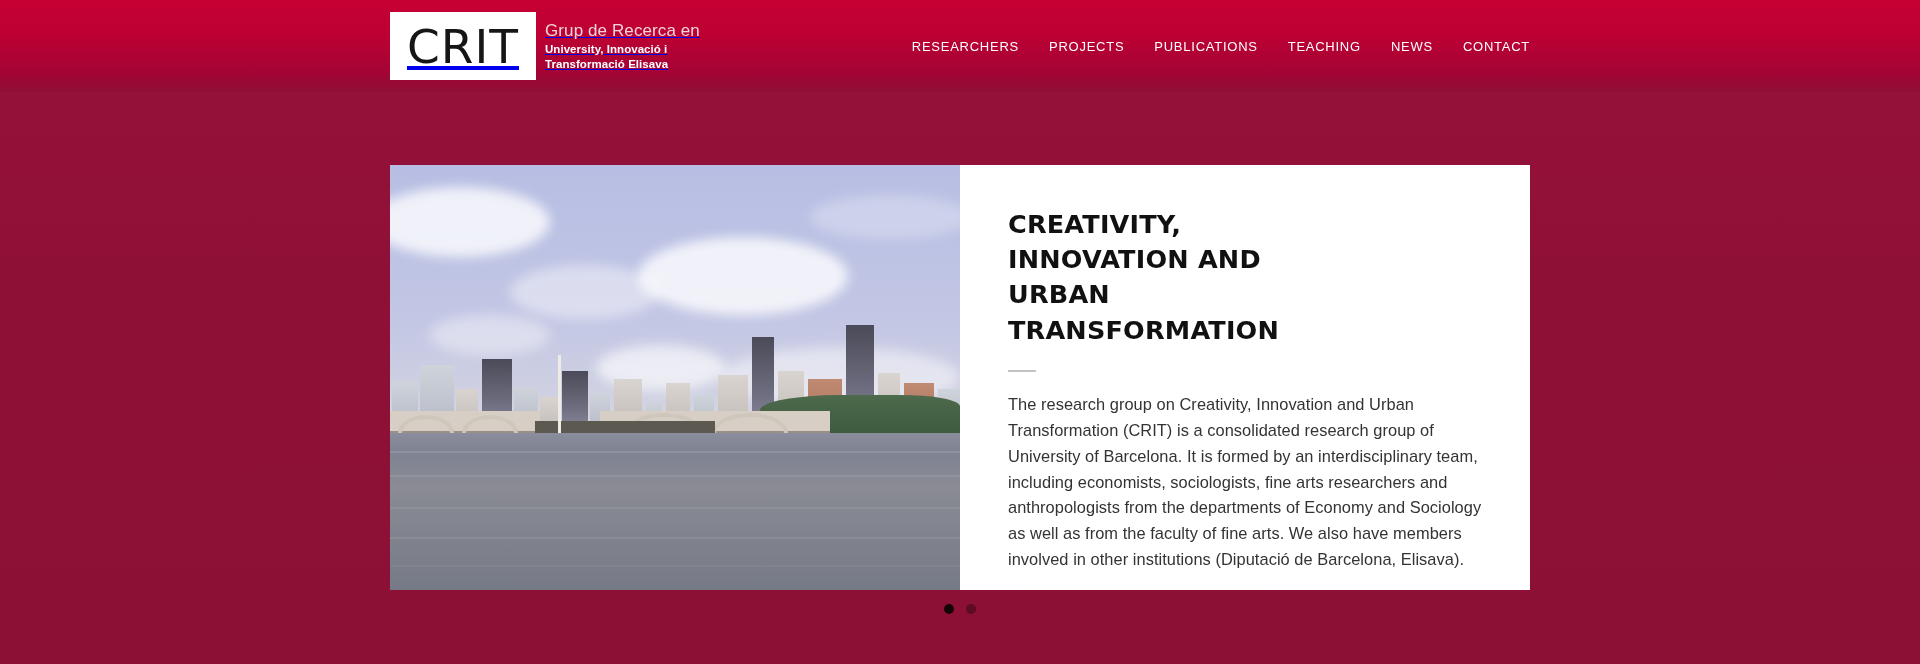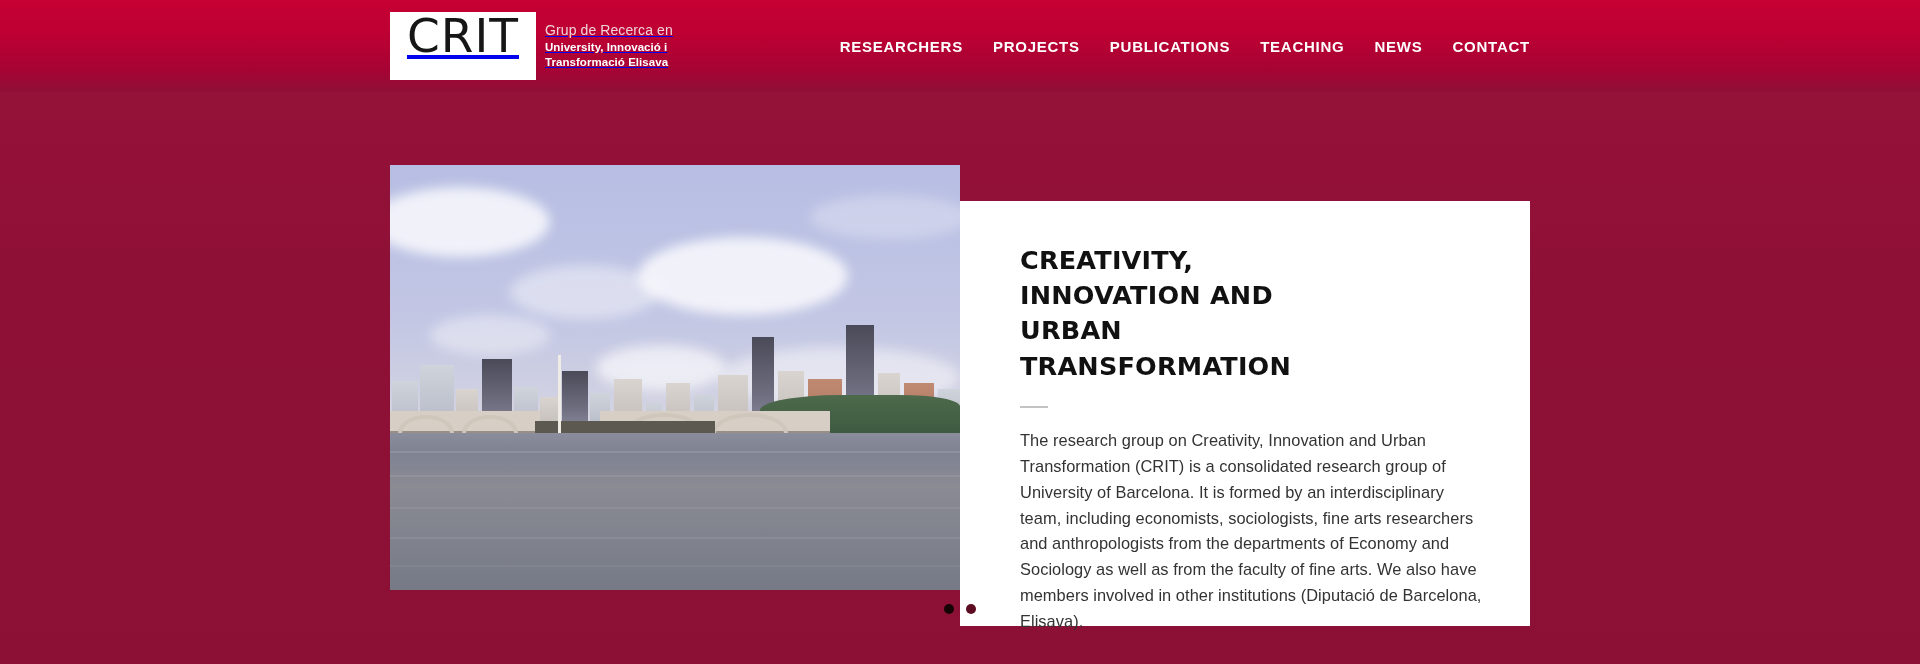--- a/index.html
+++ b/index.html
@@ -33,41 +33,42 @@
     display: flex;
     align-items: center;
     margin-left: 390px;
   }
 
   .logo-box {
     width: 146px;
     height: 68px;
     background: #ffffff;
     display: flex;
+    align-items: center;
     justify-content: center;
     flex: none;
   }
 
   .logo-word {
     font-family: "DejaVu Sans", sans-serif;
     font-size: 47px;
     font-weight: 400;
     letter-spacing: 1px;
     color: #161616;
     line-height: 1;
   }
 
   .brand-text {
     margin-left: 9px;
     color: #ffffff;
     line-height: 1.28;
   }
 
   .brand-pre {
-    font-size: 14px;
+    font-size: 17px;
     font-weight: 400;
     color: #f0d4dd;
     letter-spacing: 0.1px;
     display: block;
   }
 
   .brand-main {
     font-size: 11.5px;
     font-weight: 700;
     color: #ffffff;
@@ -80,22 +81,22 @@
     margin-left: auto;
     margin-right: 390px;
     display: flex;
     align-items: center;
     gap: 0;
   }
 
   .nav-link {
     color: #ffffff;
     text-decoration: none;
-    font-size: 15px;
-    font-weight: 700;
+    font-size: 13px;
+    font-weight: 400;
     letter-spacing: 0.75px;
     padding: 0 15px;
     text-transform: uppercase;
     white-space: nowrap;
     cursor: pointer;
   }
   .nav-link:last-child { padding-right: 0; }
 
   
   .hero {
@@ -209,22 +210,21 @@
     width: 3px;
     height: 78px;
     background: #efece6;
   }
 
   .hero-panel {
     width: 570px;
     height: 425px;
     background: #ffffff;
     flex: none;
-    padding: 42px 44px 0 60px;
-    margin-top: 36px;
+    padding: 42px 44px 0 48px;
   }
 
   .hero-title {
     font-family: "DejaVu Sans", sans-serif;
     font-size: 25.5px;
     line-height: 1.38;
     font-weight: 700;
     letter-spacing: 0.2px;
     color: #111111;
     text-transform: uppercase;

